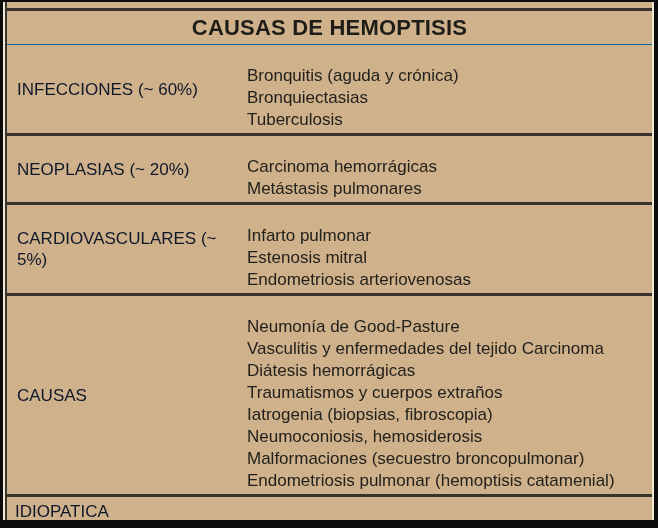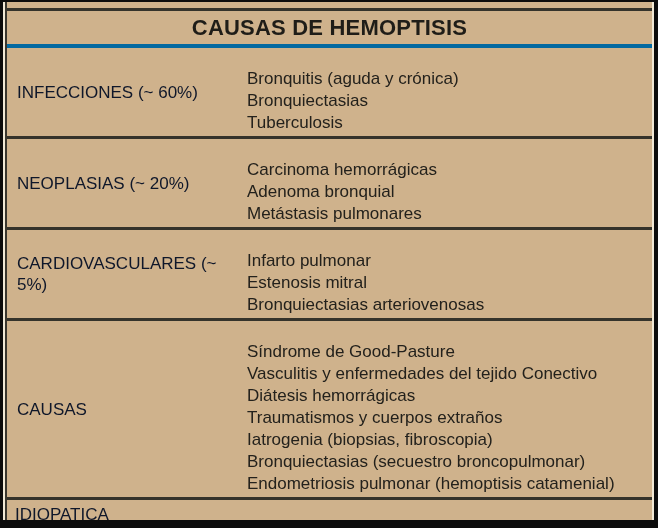--- a/index.html
+++ b/index.html
@@ -24,21 +24,21 @@
     display: flex;
     flex-direction: column;
     overflow: hidden;
     box-sizing: border-box;
   }
   .top-pad { height: 6px; flex: 0 0 auto; }
   .title-row {
     flex: 0 0 auto;
     height: 33px;
     border-top: 3px solid #35332b;
-    border-bottom: 4px solid #0369a1;
+    border-bottom: 1px solid #0369a1;
     display: flex;
     align-items: center;
     justify-content: center;
     text-align: center;
   }
   .title {
     font-size: 22px;
     font-weight: bold;
     color: #1f1d18;
     letter-spacing: 0.2px;
@@ -94,45 +94,45 @@
             <div class="cause">Bronquiectasias</div>
             <div class="cause">Tuberculosis</div>
           </div>
         </div>
         <div class="section-row">
           <div class="cat-cell">
             <span>NEOPLASIAS (~ 20%)</span>
           </div>
           <div class="items-cell">
             <div class="cause">Carcinoma hemorrágicas</div>
-            <div class="cause">Adenoma bronquial</div>
             <div class="cause">Metástasis pulmonares</div>
           </div>
         </div>
         <div class="section-row">
           <div class="cat-cell">
             <span>CARDIOVASCULARES (~ 5%)</span>
           </div>
           <div class="items-cell">
             <div class="cause">Infarto pulmonar</div>
             <div class="cause">Estenosis mitral</div>
-            <div class="cause">Bronquiectasias arteriovenosas</div>
+            <div class="cause">Endometriosis arteriovenosas</div>
           </div>
         </div>
         <div class="section-row">
           <div class="cat-cell">
             <span>CAUSAS</span>
           </div>
           <div class="items-cell">
-            <div class="cause">Síndrome de Good-Pasture</div>
-            <div class="cause">Vasculitis y enfermedades del tejido Conectivo</div>
+            <div class="cause">Neumonía de Good-Pasture</div>
+            <div class="cause">Vasculitis y enfermedades del tejido Carcinoma</div>
             <div class="cause">Diátesis hemorrágicas</div>
             <div class="cause">Traumatismos y cuerpos extraños</div>
             <div class="cause">Iatrogenia (biopsias, fibroscopia)</div>
-            <div class="cause">Bronquiectasias (secuestro broncopulmonar)</div>
+            <div class="cause">Neumoconiosis, hemosiderosis</div>
+            <div class="cause">Malformaciones (secuestro broncopulmonar)</div>
             <div class="cause">Endometriosis pulmonar (hemoptisis catamenial)</div>
           </div>
         </div>
         <div class="section-row single">
           <div class="cat-cell">
             <span>IDIOPATICA</span>
           </div>
         </div>
       </div>
     <div class="bottom-pad"></div>

